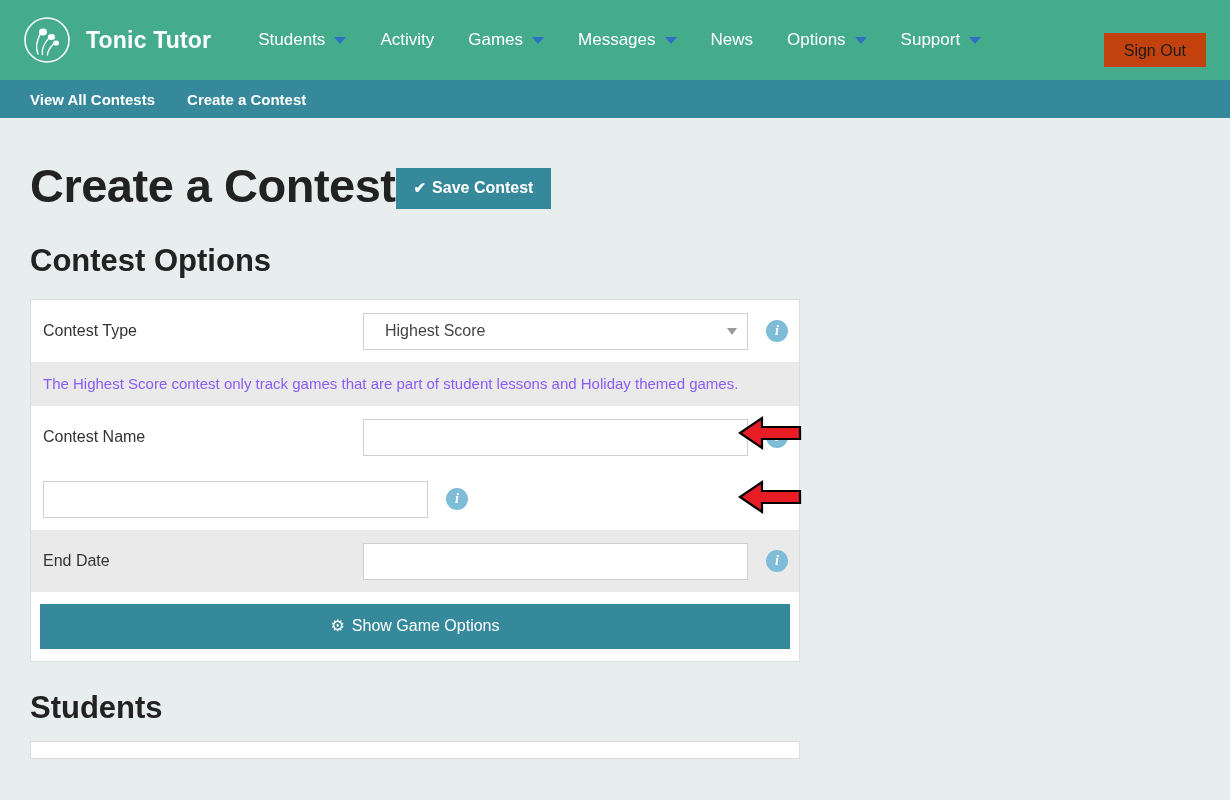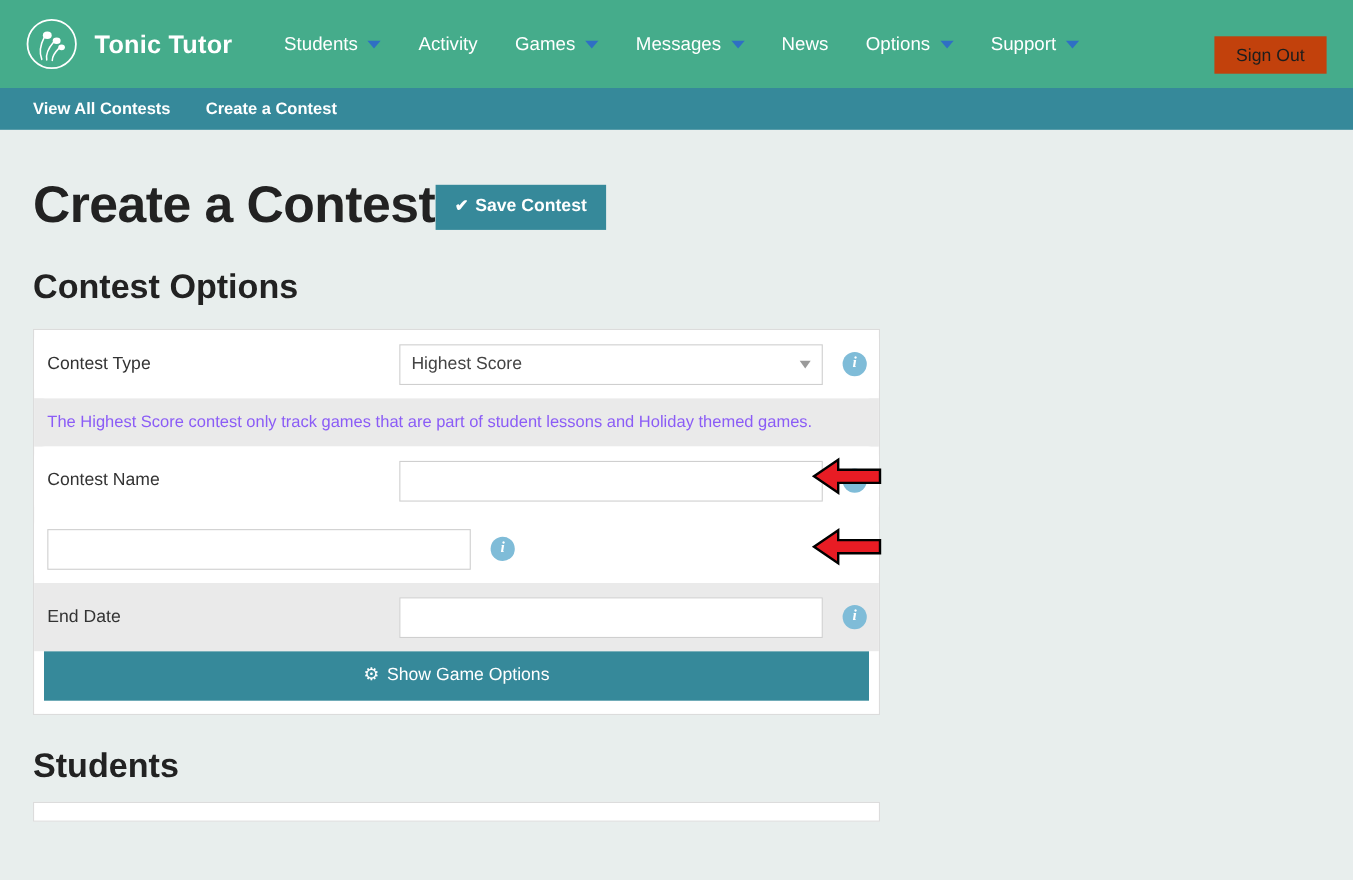--- a/index.html
+++ b/index.html
@@ -171,21 +171,21 @@
   }
   .field {
     width: 385px;
     flex: 0 0 385px;
     height: 37px;
     background: #fff;
     border: 1px solid #cfcfcf;
     box-sizing: border-box;
     display: flex;
     align-items: center;
-    padding: 0 10px;
+    padding: 0 21px;
     font-size: 16px;
     color: #444;
     position: relative;
   }
   .field.select .sel-caret {
     position: absolute;
     right: 10px;
     top: 50%;
     margin-top: -3px;
     width: 0;
@@ -206,21 +206,21 @@
     display: flex;
     align-items: center;
     justify-content: center;
     margin-left: 18px;
     font-family: "Liberation Serif", serif;
     flex: 0 0 22px;
   }
   .game-options-btn {
     display: block;
     width: 750px;
-    margin: 0 auto 12px;
+    margin: 12px auto 12px;
     background: #36899a;
     color: #fff;
     border: none;
     font-family: inherit;
     font-size: 16px;
     padding: 14px 0 15px;
     cursor: pointer;
     line-height: 1;
   }
   .game-options-btn .gear { margin-right: 7px; }

